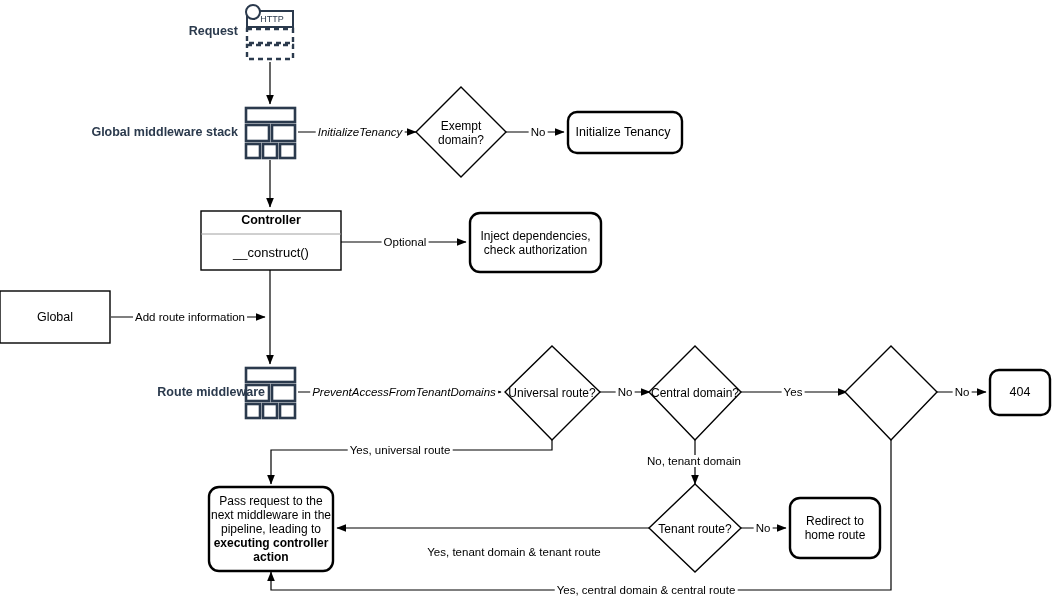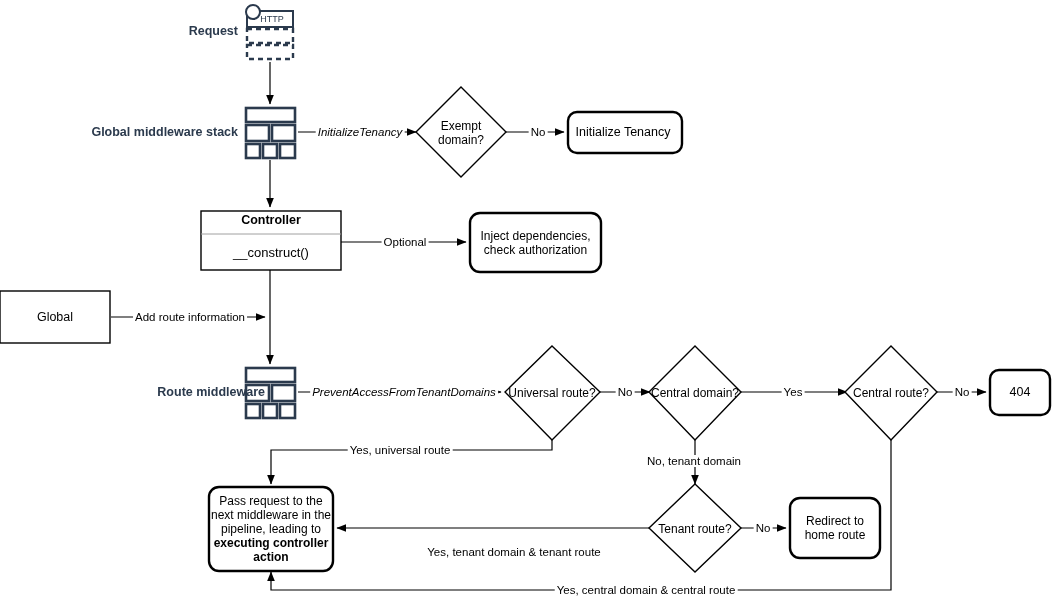--- a/index.html
+++ b/index.html
@@ -235,21 +235,20 @@
   <div class="ctrl-body" style="left:201px; top:234px; width:140px; height:36px;">__construct()</div>
 
   <div class="node-text small" style="left:470px; top:213px; width:131px; height:59px;">Inject dependencies, check authorization</div>
 
   <div class="node-text" style="left:0px; top:291px; width:110px; height:52px;">Global</div>
 
   <div class="node-text small" style="left:507px; top:370px; width:90px; height:45px;">Universal route?</div>
 
   <div class="node-text small" style="left:650px; top:370px; width:90px; height:45px;">Central domain?</div>
 
-  <div class="node-text small" style="left:846px; top:370px; width:90px; height:45px;">Central route?</div>
 
   <div class="node-text" style="left:990px; top:370px; width:60px; height:45px;">404</div>
 
   <div class="node-text small" style="left:650px; top:506px; width:90px; height:45px;">Tenant route?</div>
 
   <div class="node-text small" style="left:790px; top:498px; width:90px; height:60px;">Redirect to home route</div>
 
   <div class="node-text small" style="left:209px; top:487px; width:124px; height:84px;">
     <span>
       <span>Pass request to the next middleware in the pipeline, leading to </span><b>executing controller action</b>

